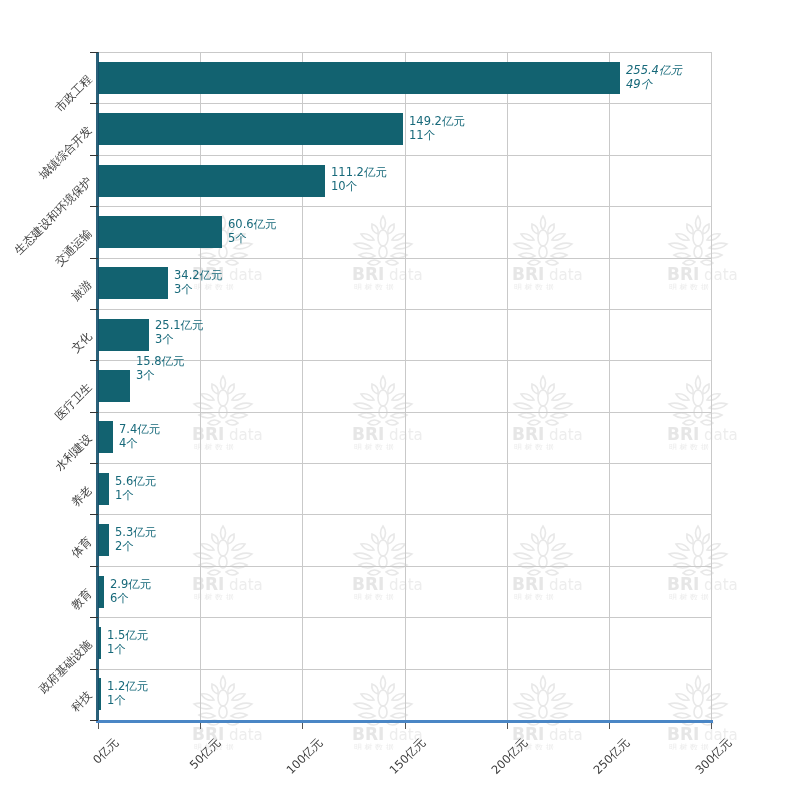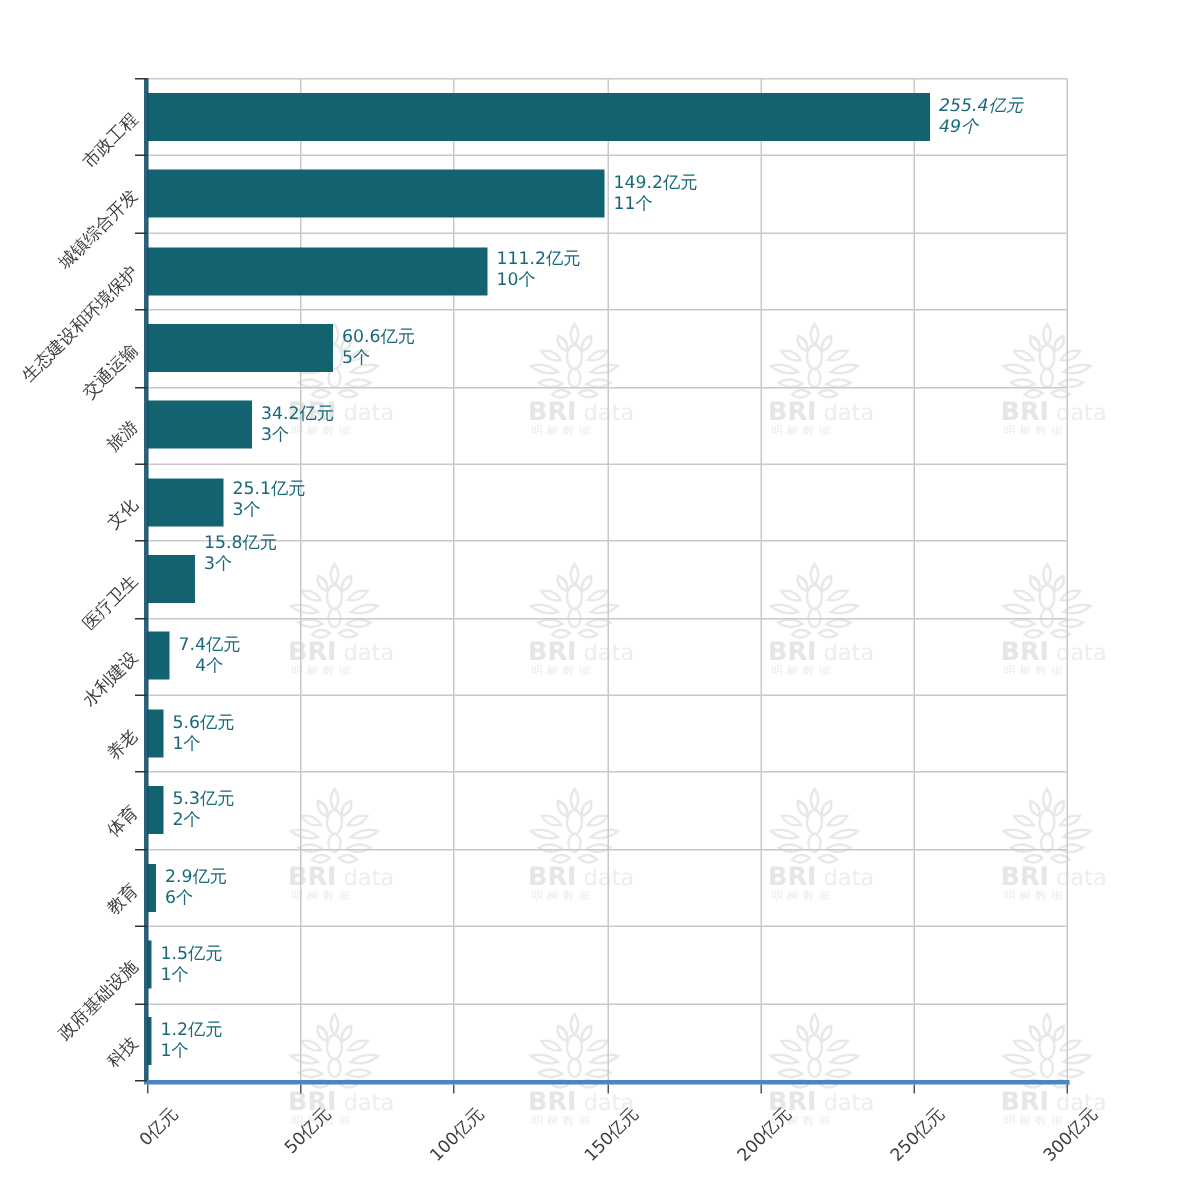--- a/index.html
+++ b/index.html
@@ -595,21 +595,21 @@
       <div class="ycat" style="width: 150px; left: -60px; top: 225px;">交通运输</div>
       <div class="bar-label" style="left: 174px; top: 268px; color: rgb(23, 105, 122);"><span class="l1">34.2亿元</span><span class="l2">3个</span></div>
       <div class="ytick" style="top: 258px;"></div>
       <div class="ycat" style="width: 150px; left: -60px; top: 276px;">旅游</div>
       <div class="bar-label" style="left: 155px; top: 318px; color: rgb(23, 105, 122);"><span class="l1">25.1亿元</span><span class="l2">3个</span></div>
       <div class="ytick" style="top: 309px;"></div>
       <div class="ycat" style="width: 150px; left: -60px; top: 328px;">文化</div>
       <div class="bar-label" style="left: 136px; top: 354px; color: rgb(23, 105, 122);"><span class="l1">15.8亿元</span><span class="l2">3个</span></div>
       <div class="ytick" style="top: 360px;"></div>
       <div class="ycat" style="width: 150px; left: -60px; top: 379px;">医疗卫生</div>
-      <div class="bar-label" style="left: 119px; top: 422px; color: rgb(23, 105, 122); text-align: center;"><span class="l1">7.4亿元</span><span class="l2">4个</span></div>
+      <div class="bar-label" style="left: 119px; top: 422px; color: rgb(23, 105, 122);"><span class="l1">7.4亿元</span><span class="l2">4个</span></div>
       <div class="ytick" style="top: 412px;"></div>
       <div class="ycat" style="width: 150px; left: -60px; top: 430px;">水利建设</div>
       <div class="bar-label" style="left: 115px; top: 474px; color: rgb(23, 105, 122);"><span class="l1">5.6亿元</span><span class="l2">1个</span></div>
       <div class="ytick" style="top: 463px;"></div>
       <div class="ycat" style="width: 150px; left: -60px; top: 482px;">养老</div>
       <div class="bar-label" style="left: 115px; top: 525px; color: rgb(23, 105, 122);"><span class="l1">5.3亿元</span><span class="l2">2个</span></div>
       <div class="ytick" style="top: 514px;"></div>
       <div class="ycat" style="width: 150px; left: -60px; top: 533px;">体育</div>
       <div class="bar-label" style="left: 110px; top: 577px; color: rgb(23, 105, 122);"><span class="l1">2.9亿元</span><span class="l2">6个</span></div>
       <div class="ytick" style="top: 566px;"></div>

